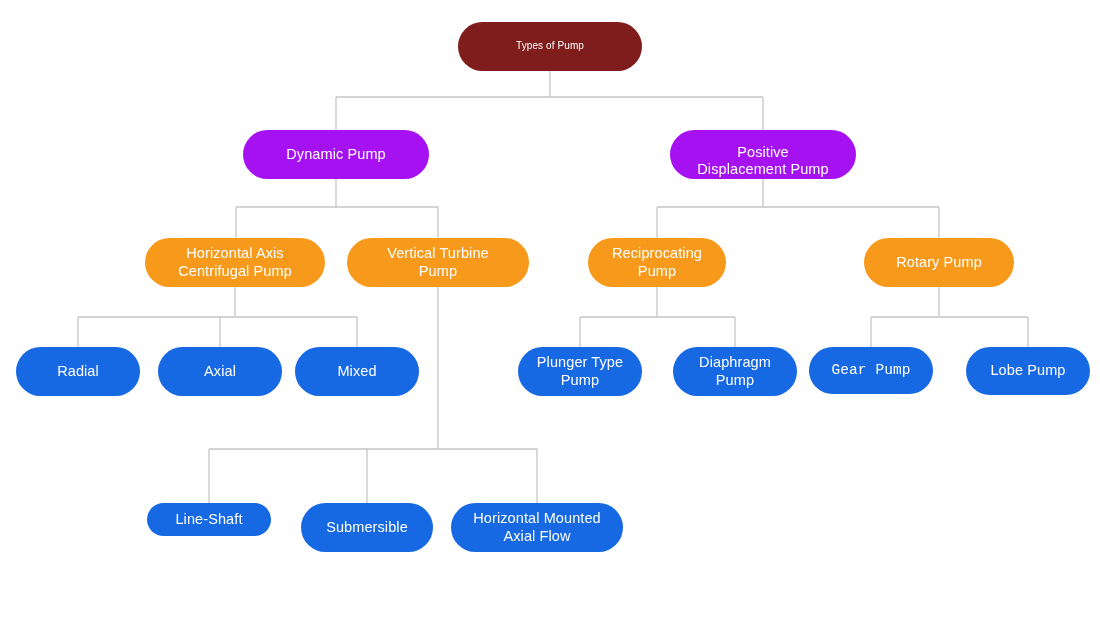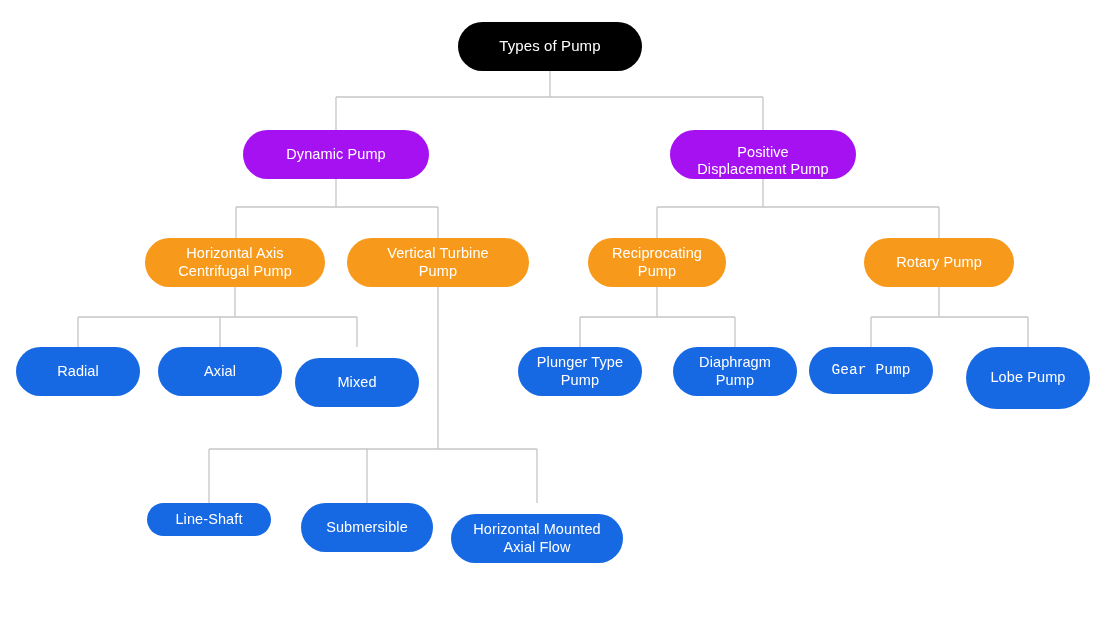--- a/index.html
+++ b/index.html
@@ -35,22 +35,22 @@
     align-items: center;
     justify-content: center;
     text-align: center;
     color: #ffffff;
     border-radius: 999px;
     line-height: 1.22;
     white-space: pre-line;
     letter-spacing: 0.1px;
   }
   .node-root {
-    background: #000000;
-    font-size: 15px;
+    background: #7f1d1d;
+    font-size: 10px;
   }
   .node-l1 {
     background: #A611F2;
     font-size: 14.5px;
   }
   .node-l2 {
     background: #F79A1B;
     font-size: 14.5px;
   }
   .node-leaf {
@@ -80,26 +80,26 @@
 Displacement Pump</span></div>
       <div class="node node-l2" style="left: 145px; top: 238px; width: 180px; height: 49px;"><span>Horizontal Axis
 Centrifugal Pump</span></div>
       <div class="node node-l2" style="left: 347px; top: 238px; width: 182px; height: 49px;"><span>Vertical Turbine
 Pump</span></div>
       <div class="node node-l2" style="left: 588px; top: 238px; width: 138px; height: 49px;"><span>Reciprocating
 Pump</span></div>
       <div class="node node-l2" style="left: 864px; top: 238px; width: 150px; height: 49px;"><span>Rotary Pump</span></div>
       <div class="node node-leaf" style="left: 16px; top: 347px; width: 124px; height: 49px;"><span>Radial</span></div>
       <div class="node node-leaf" style="left: 158px; top: 347px; width: 124px; height: 49px;"><span>Axial</span></div>
-      <div class="node node-leaf" style="left: 295px; top: 347px; width: 124px; height: 49px; margin-top: 11px;"><span>Mixed</span></div>
+      <div class="node node-leaf" style="left: 295px; top: 347px; width: 124px; height: 49px;"><span>Mixed</span></div>
       <div class="node node-leaf" style="left: 518px; top: 347px; width: 124px; height: 49px;"><span>Plunger Type
 Pump</span></div>
       <div class="node node-leaf" style="left: 673px; top: 347px; width: 124px; height: 49px;"><span>Diaphragm
 Pump</span></div>
       <div class="node node-leaf" style="left: 809px; top: 347px; width: 124px; height: 47px; font-family: Liberation Mono, monospace;"><span>Gear  Pump</span></div>
-      <div class="node node-leaf" style="left: 966px; top: 347px; width: 124px; height: 62px;"><span>Lobe Pump</span></div>
+      <div class="node node-leaf" style="left: 966px; top: 347px; width: 124px; height: 48px;"><span>Lobe Pump</span></div>
       <div class="node node-leaf" style="left: 147px; top: 503px; width: 124px; height: 33px;"><span>Line-Shaft</span></div>
       <div class="node node-leaf" style="left: 301px; top: 503px; width: 132px; height: 49px;"><span>Submersible</span></div>
-      <div class="node node-leaf" style="left: 451px; top: 514px; width: 172px; height: 49px;"><span>Horizontal Mounted
+      <div class="node node-leaf" style="left: 451px; top: 503px; width: 172px; height: 49px;"><span>Horizontal Mounted
 Axial Flow</span></div>
     </div>
 
 </div>
 
 </body></html>

